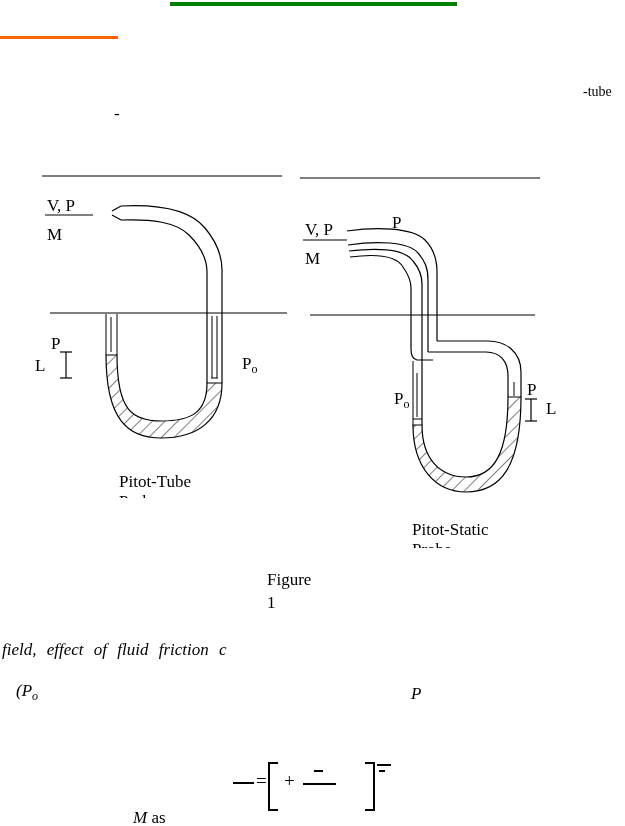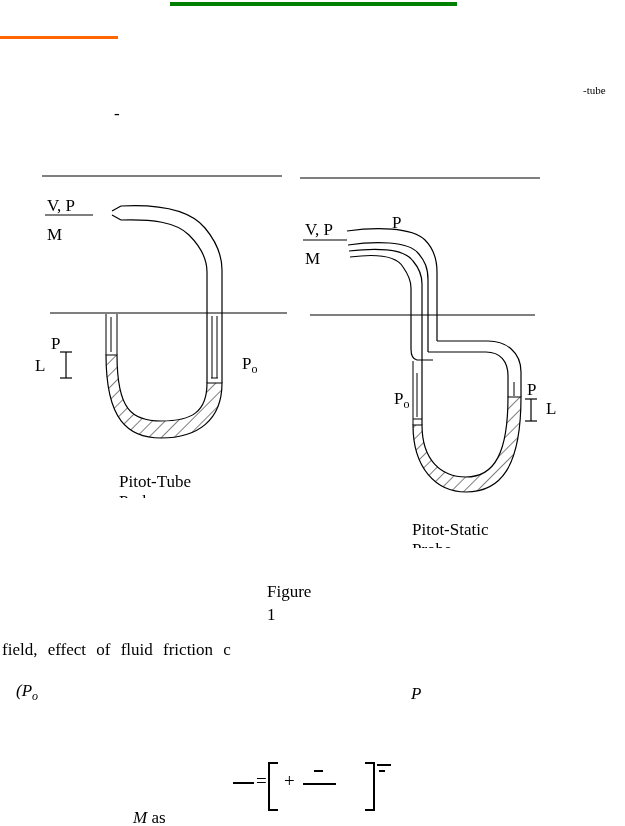--- a/index.html
+++ b/index.html
@@ -3,21 +3,21 @@
 <meta charset="utf-8">
 <style>
   html,body{margin:0;padding:0;}
   body{
     width:625px;height:826px;position:relative;background:#ffffff;
     font-family:"Liberation Serif","DejaVu Serif",serif;color:#000;
     overflow:hidden;
   }
   .rule{position:absolute;}
   .txt{position:absolute;white-space:nowrap;font-size:17px;color:#000;}
-  .small{font-size:11px;}
+  .small{font-size:14px;}
   .ital{font-style:italic;}
   sub.frag{font-size:12px;font-style:italic;}
   .para{word-spacing:6px;}
   .eqline{position:absolute;background:#000;}
   .bracket-l{position:absolute;border-left:2px solid #000;border-top:2px solid #000;border-bottom:2px solid #000;}
   .bracket-r{position:absolute;border-right:2px solid #000;border-top:2px solid #000;border-bottom:2px solid #000;}
   .eqsym{position:absolute;font-size:19px;font-family:"Liberation Serif",serif;}
   svg{position:absolute;overflow:hidden;}
   svg text{font-family:"Liberation Serif","DejaVu Serif",serif;fill:#000;}
 </style>
@@ -107,26 +107,26 @@
   <text x="305" y="264" font-size="17">M</text>
   <text x="394" y="404" font-size="17">
     <tspan>P</tspan><tspan dy="4" font-size="12">o</tspan>
   </text>
   <text x="527" y="395" font-size="17">P</text>
   <text x="546" y="414" font-size="17">L</text>
   <text x="412" y="535" font-size="17">Pitot-Static</text>
   <text x="412" y="555" font-size="17">Probe</text>
 </svg>
 
-<div class="txt" style="left:267px;top:568px;line-height:23px;margin-top:12px;">
+<div class="txt" style="left:267px;top:568px;line-height:23px;">
   <div>Figure</div>
   <div>1</div>
 </div>
 
-<div class="txt para" style="left:2px;top:640px;">field, effect of fluid friction c</div>
+<div class="txt para" style="left:2px;top:640px;font-style:italic;">field, effect of fluid friction c</div>
 
 <div class="txt" style="left:16px;top:681px;">
   <span class="ital">(P</span><sub class="frag">o</sub>
 </div>
 <div class="txt ital" style="left:411px;top:684px;">P</div>
 
 <div>
   <div class="eqline" style="left:233px;top:782px;width:21px;height:2px;"></div>
   <span class="eqsym" style="left:256px;top:770px;">=</span>
   <div class="bracket-l" style="left:268px;top:762px;width:8px;height:45px;"></div>

